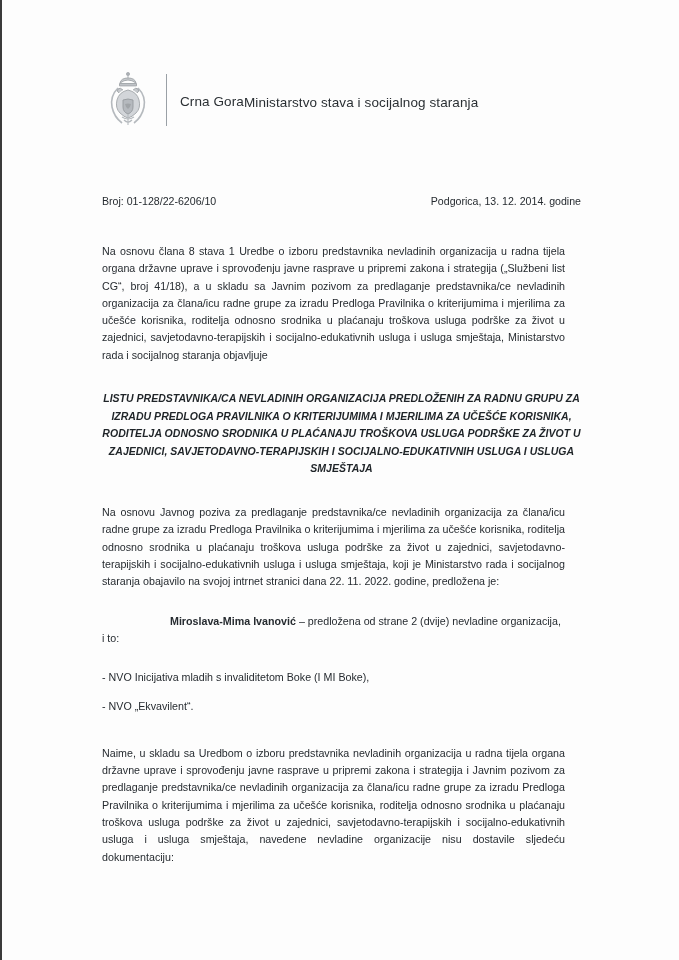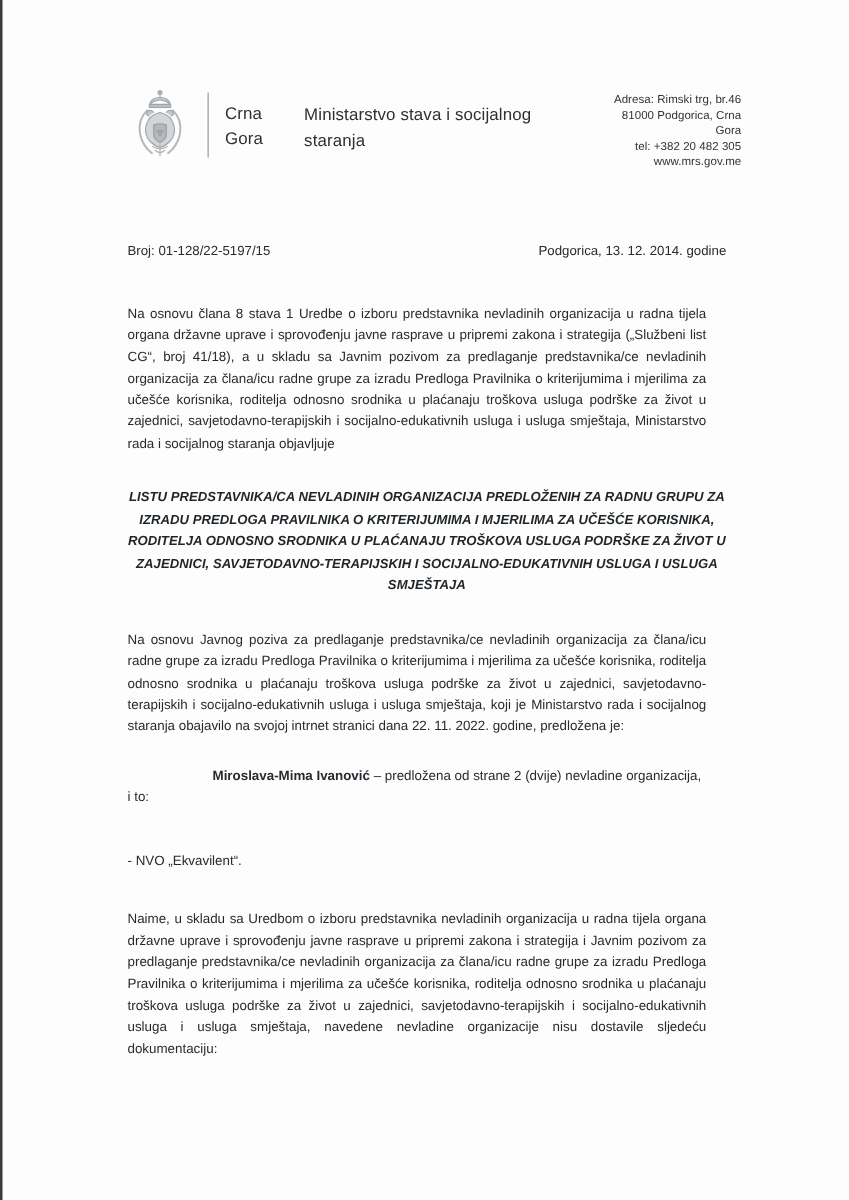--- a/index.html
+++ b/index.html
@@ -163,30 +163,24 @@
           <path d="M22 50 q4 4 8 0" stroke="#9aa0a6" stroke-width="1.2"></path>
           <path d="M26 44 v11" stroke="#9aa0a6" stroke-width="1.1"></path>
         </g>
       </svg>
       <div class="divider-v"></div>
       <div class="lh-names">
         <div class="lh-country">Crna Gora</div>
         <div class="lh-ministry">Ministarstvo stava i socijalnog staranja</div>
       </div>
     </div>
-    <div class="lh-right">
-      <div>Adresa: Rimski trg, br.46</div>
-      <div>81000 Podgorica, Crna Gora</div>
-      <div>tel: +382 20 482 305</div>
-      <div>www.mrs.gov.me</div>
-    </div>
   </div>
 
   <div class="refline">
-    <div>Broj: 01-128/22-5197/15</div>
+    <div>Broj: 01-128/22-6206/10</div>
     <div>Podgorica, 13. 12. 2014. godine</div>
   </div>
 
   <div class="body">
 
     <p class="para">Na osnovu člana 8 stava 1 Uredbe o izboru predstavnika nevladinih organizacija u radna tijela organa državne uprave i sprovođenju javne rasprave u pripremi zakona i strategija („Službeni list CG“, broj 41/18), a u skladu sa Javnim pozivom za predlaganje predstavnika/ce nevladinih organizacija za člana/icu radne grupe za izradu Predloga Pravilnika o kriterijumima i mjerilima za učešće korisnika, roditelja odnosno srodnika u plaćanaju troškova usluga podrške za život u zajednici, savjetodavno-terapijskih i socijalno-edukativnih usluga i usluga smještaja, Ministarstvo rada i socijalnog staranja objavljuje</p>
 
     <div class="spacer-26"></div>
 
     <div class="title-block">LISTU PREDSTAVNIKA/CA NEVLADINIH ORGANIZACIJA PREDLOŽENIH ZA RADNU GRUPU ZA IZRADU PREDLOGA PRAVILNIKA O KRITERIJUMIMA I MJERILIMA ZA UČEŠĆE KORISNIKA, RODITELJA ODNOSNO SRODNIKA U PLAĆANAJU TROŠKOVA USLUGA PODRŠKE ZA ŽIVOT U ZAJEDNICI, SAVJETODAVNO-TERAPIJSKIH I SOCIJALNO-EDUKATIVNIH USLUGA I USLUGA SMJEŠTAJA</div>
@@ -195,20 +189,21 @@
 
     <p class="para">Na osnovu Javnog poziva za predlaganje predstavnika/ce nevladinih organizacija za člana/icu radne grupe za izradu Predloga Pravilnika o kriterijumima i mjerilima za učešće korisnika, roditelja odnosno srodnika u plaćanaju troškova usluga podrške za život u zajednici, savjetodavno-terapijskih i socijalno-edukativnih usluga i usluga smještaja, koji je Ministarstvo rada i socijalnog staranja obajavilo na svojoj intrnet stranici dana 22. 11. 2022. godine, predložena je:</p>
 
     <div class="spacer-22"></div>
 
     <p class="para name-line"><b>Miroslava-Mima Ivanović</b><span> – predložena od strane 2 (dvije) nevladine organizacija,</span></p>
     <p class="para ito">i to:</p>
 
     <div class="spacer-22"></div>
 
+    <p class="para list-item">- NVO Inicijativa mladih s invaliditetom Boke (I MI Boke),</p>
     <div class="spacer-12"></div>
     <p class="para list-item">- NVO „Ekvavilent“.</p>
 
     <div class="spacer-12"></div>
 
 
     <div class="spacer-17"></div>
 
     <p class="para">Naime, u skladu sa Uredbom o izboru predstavnika nevladinih organizacija u radna tijela organa državne uprave i sprovođenju javne rasprave u pripremi zakona i strategija i Javnim pozivom za predlaganje predstavnika/ce nevladinih organizacija za člana/icu radne grupe za izradu Predloga Pravilnika o kriterijumima i mjerilima za učešće korisnika, roditelja odnosno srodnika u plaćanaju troškova usluga podrške za život u zajednici, savjetodavno-terapijskih i socijalno-edukativnih usluga i usluga smještaja, navedene nevladine organizacije nisu dostavile sljedeću dokumentaciju:</p>
 

